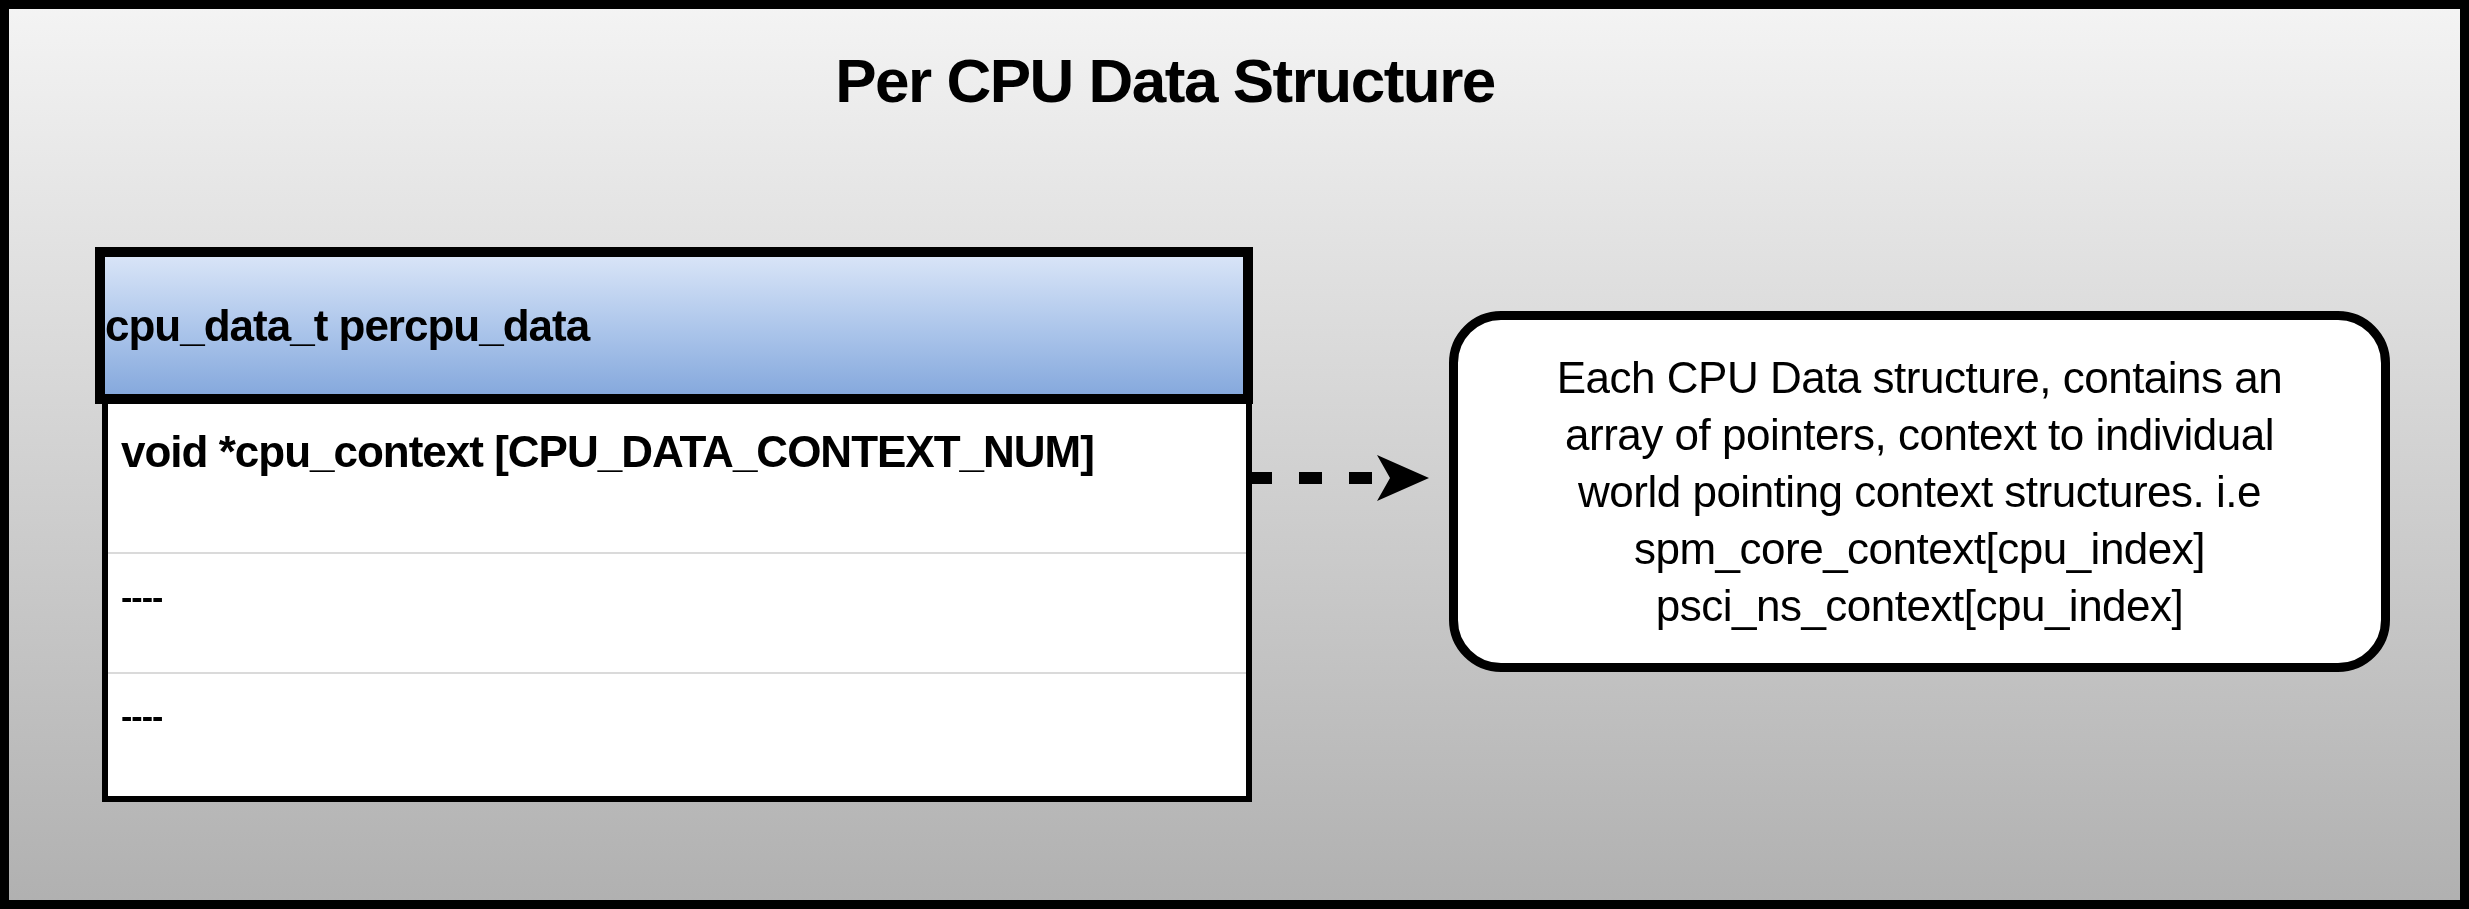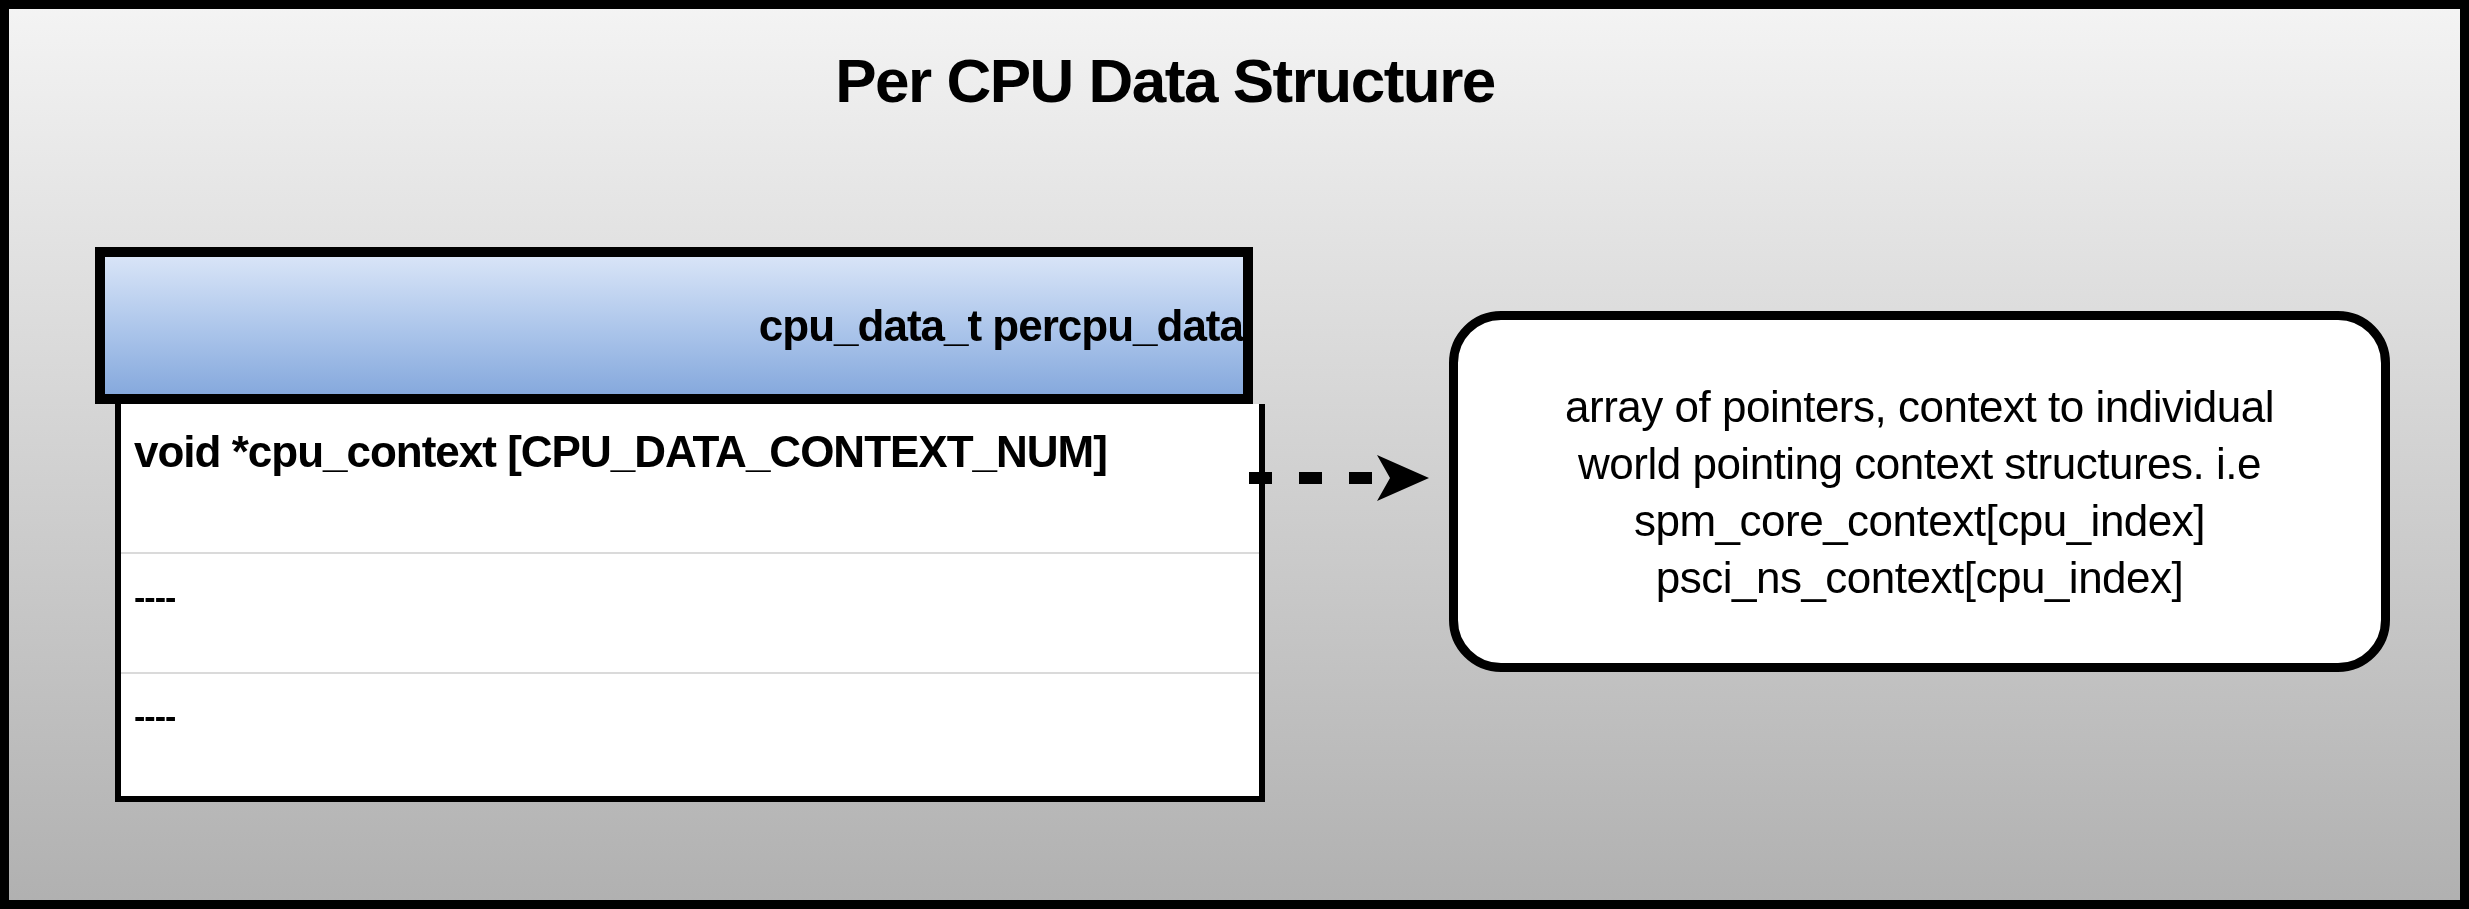--- a/index.html
+++ b/index.html
@@ -32,30 +32,30 @@
     width: 1158px;
     height: 555px;
   }
   .struct-header {
     width: 100%;
     height: 157px;
     border: 10px solid #000;
     background: linear-gradient(180deg, #d8e4f7 0%, #aac4ea 55%, #86a9dd 100%);
     display: flex;
     flex-direction: column;
-    align-items: flex-end;
+    align-items: flex-start;
     justify-content: center;
     font-size: 44px;
     font-weight: bold;
     line-height: 58px;
     letter-spacing: -1px;
     text-align: center;
   }
   .struct-body {
-    margin: 0 20px;
+    margin: 0 7px;
     width: 1150px;
     height: 398px;
     background: #ffffff;
     border: 6px solid #000;
     border-top: none;
     display: flex;
     flex-direction: column;
   }
   .struct-row {
     padding-left: 13px;
@@ -117,17 +117,18 @@
     <div class="struct-row row-dash2">----</div>
   </div>
 </div>
 
 <svg class="arrow-svg" viewBox="0 0 182 50" xmlns="http://www.w3.org/2000/svg">
   <line x1="0" y1="24" x2="132" y2="24" stroke="#000" stroke-width="12" stroke-dasharray="23 27"></line>
   <polygon points="128,1 180,24 128,47 141,24" fill="#000"></polygon>
 </svg>
 
 <div class="note-box">
+  <div class="note-line">Each CPU Data structure, contains an</div>
   <div class="note-line">array of pointers, context to individual</div>
   <div class="note-line">world pointing context structures. i.e</div>
   <div class="note-line">spm_core_context[cpu_index]</div>
   <div class="note-line">psci_ns_context[cpu_index]</div>
 </div>
 
 </body></html>

